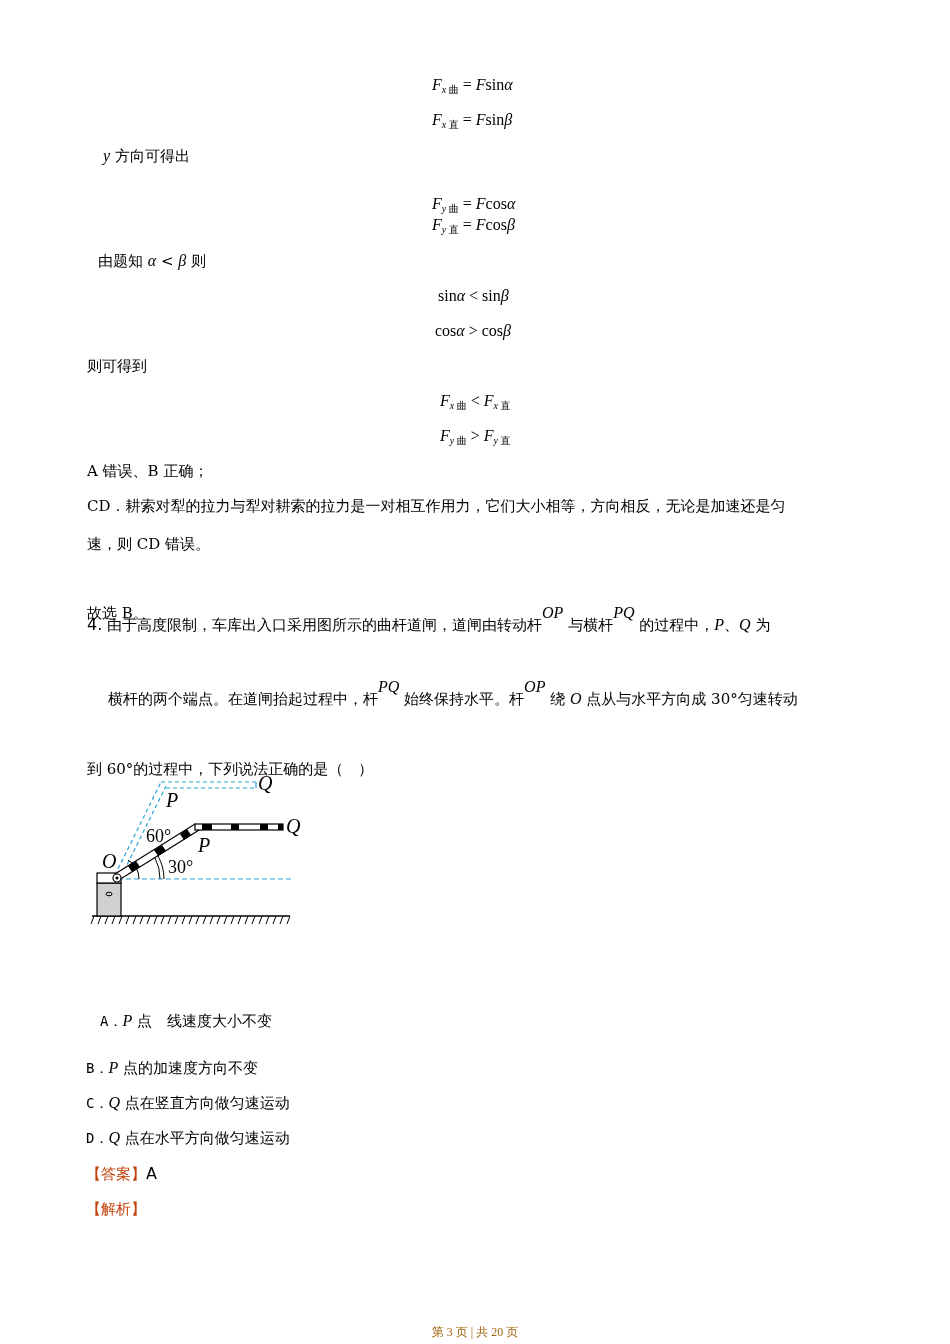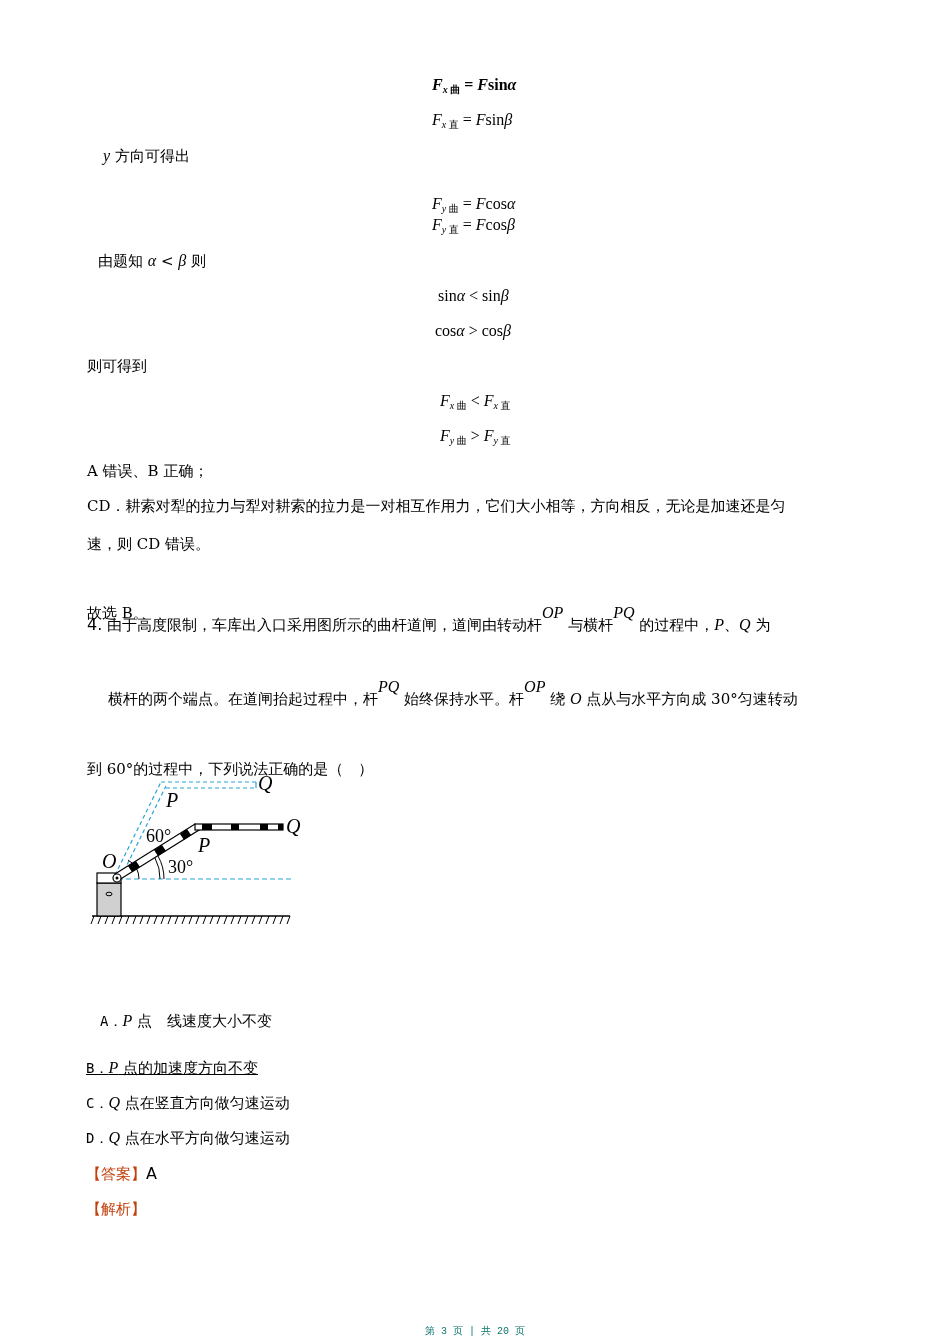--- a/index.html
+++ b/index.html
@@ -10,26 +10,26 @@
   .eq i { font-style: italic; }
   .sub { font-size: 10px; position: relative; top: 3px; }
   .sub i { font-style: italic; }
   .text { font-size: 15px; font-family: "DejaVu Serif", "Liberation Serif", serif; }
   .text i { font-family: "Liberation Serif", serif; font-style: italic; font-size: 16px; }
   .big-sym { font-family: Liberation Serif, serif; font-style: italic; font-size: 16px; position: relative; top: -12px; }
   .opt { font-size: 15px; }
   .opt .letter { font-family: "DejaVu Sans Mono", "Liberation Mono", monospace; font-size: 14px; }
   .blue { color: #c2410c; }
   .ans-val { font-family: "DejaVu Sans", "Liberation Sans", sans-serif; font-size: 16px; }
-  .footer { font-family: Liberation Mono, monospace; font-size: 10px; color: #0f766e; }
+  .footer { font-family: Liberation Serif, serif; font-size: 12px; color: #a16207; }
 </style>
 </head>
 <body>
 
-<div class="abs eq" style="left:432px; top:76px;font-weight:bold;">
+<div class="abs eq" style="left:432px; top:76px;">
   <i>F</i><span class="sub"><i>x</i> <span>曲</span></span>
   <span>=</span>
   <i>F</i><span>sin</span><i>α</i>
 </div>
 <div class="abs eq" style="left:432px; top:111px;">
   <i>F</i><span class="sub"><i>x</i> <span>直</span></span>
   <span>=</span>
   <i>F</i><span>sin</span><i>β</i>
 </div>
 
@@ -166,21 +166,21 @@
     <g font-family="Liberation Serif, serif" font-size="18" fill="#000">
       <text x="58" y="74">60°</text>
       <text x="80" y="105">30°</text>
     </g>
   </svg>
 </div>
 
 <div class="abs opt" style="left:86px; top:1012px;margin-left:14px;">
   <span class="letter">A．</span><i style="font-family:'Liberation Serif',serif;font-size:16px;">P</i> <span>点　线速度大小不变</span>
 </div>
-<div class="abs opt" style="left:86px; top:1059px;text-decoration:underline;">
+<div class="abs opt" style="left:86px; top:1059px;">
   <span class="letter">B．</span><i style="font-family:'Liberation Serif',serif;font-size:16px;">P</i> <span>点的加速度方向不变</span>
 </div>
 <div class="abs opt" style="left:86px; top:1094px;">
   <span class="letter">C．</span><i style="font-family:'Liberation Serif',serif;font-size:16px;">Q</i> <span>点在竖直方向做匀速运动</span>
 </div>
 <div class="abs opt" style="left:86px; top:1129px;">
   <span class="letter">D．</span><i style="font-family:'Liberation Serif',serif;font-size:16px;">Q</i> <span>点在水平方向做匀速运动</span>
 </div>
 
 <div class="abs text" style="left:86px; top:1164px;">

